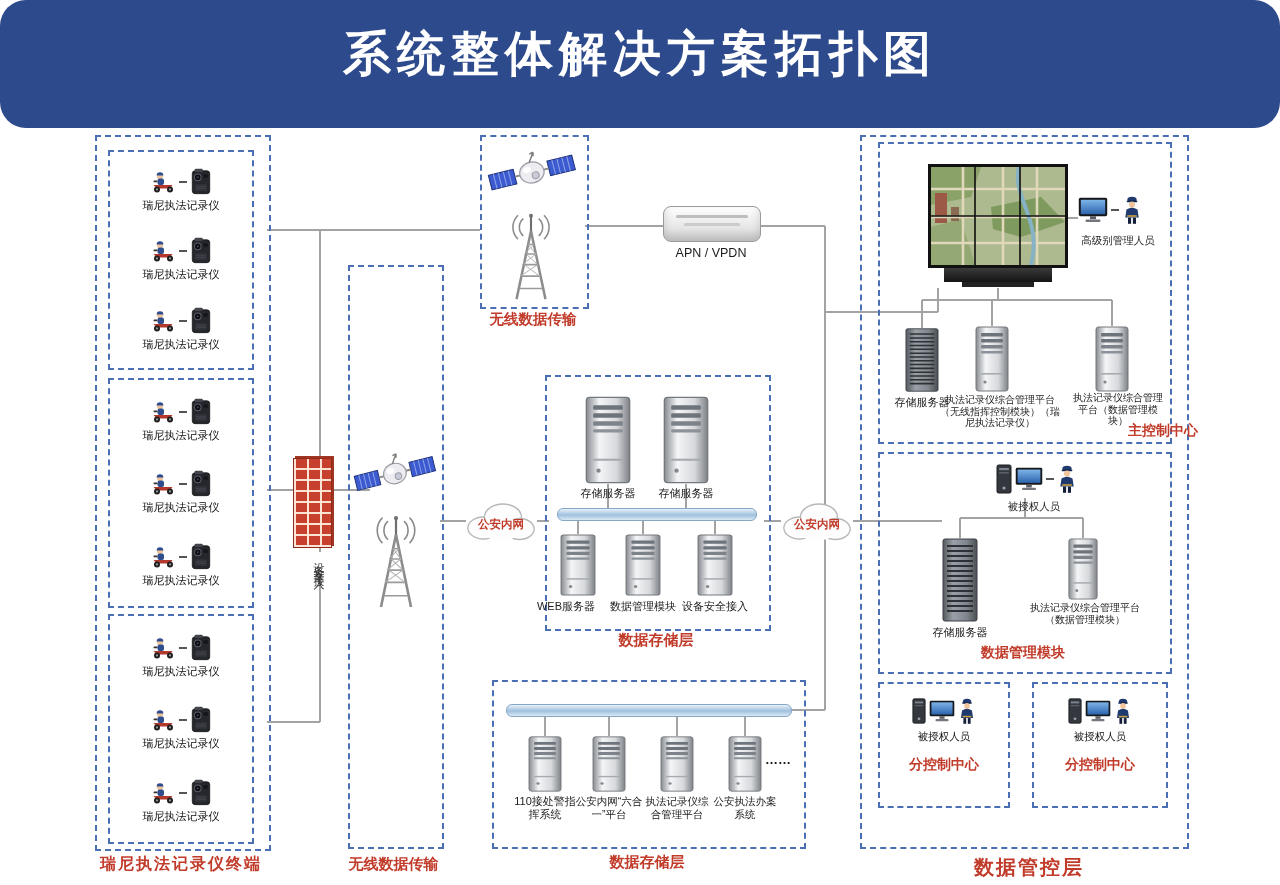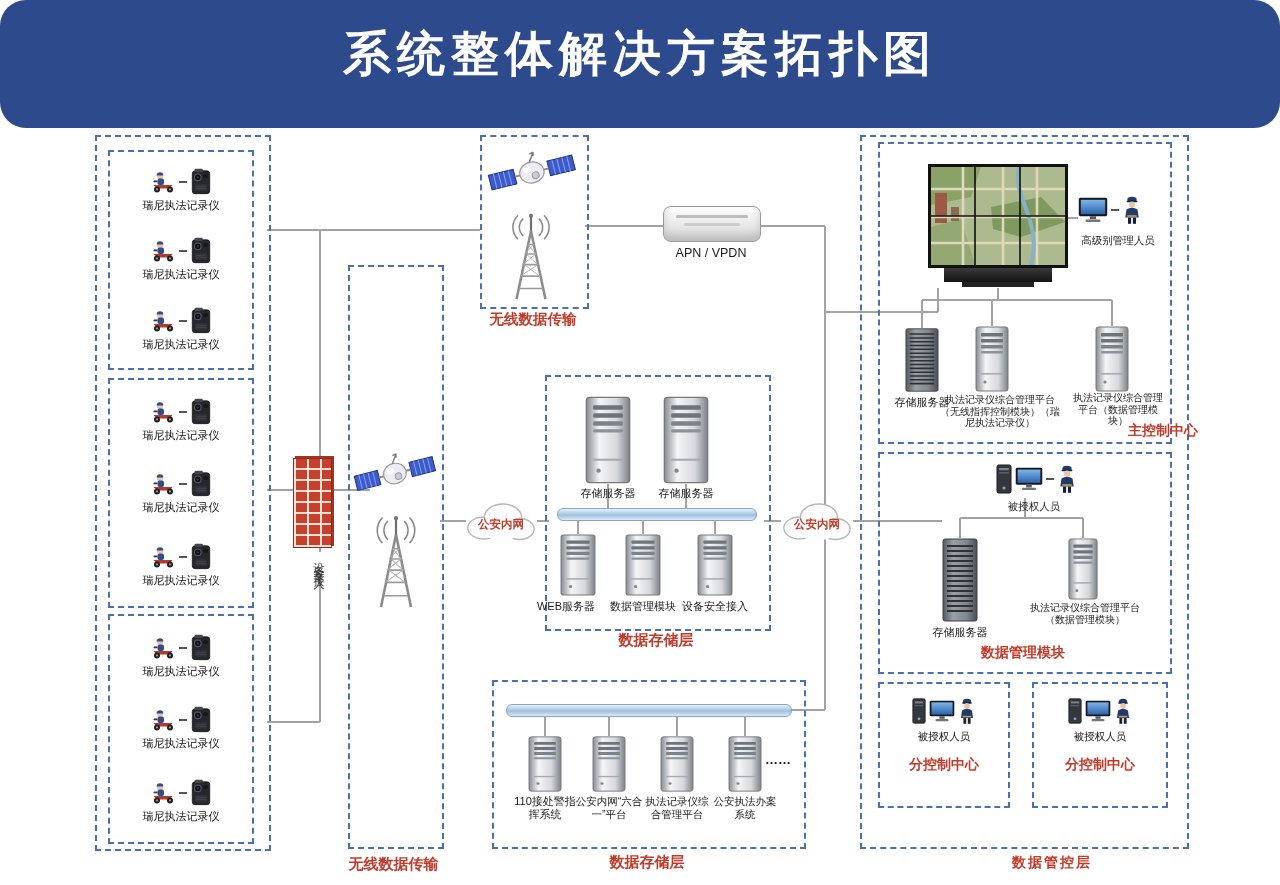--- a/index.html
+++ b/index.html
@@ -298,20 +298,21 @@
           </svg>
         <span class="cam-dash"></span>
         <svg width="22" height="28">
             <use href="#sym-cam"></use>
           </svg>
       </div>
       <div class="cam-label">瑞尼执法记录仪</div>
     </div>
   </div>
 
+  <div class="red-label" style="left:61px;top:854px;width:240px;font-size:16px;letter-spacing:2px;">瑞尼执法记录仪终端</div>
 
   <div class="firewall" style="left:293px;top:458px;width:37px;height:88px;"></div>
   <div class="v-label" style="left:311px;top:552px;">设备安全接入</div>
 
   <div class="dashed-box" style="left:348px;top:265px;width:92px;height:580px;"></div>
   <svg class="icon" style="left:352px;top:440px;" width="86" height="68">
       <use href="#sym-sat"></use>
     </svg>
   <svg class="icon" style="left:368px;top:512px;" width="56" height="98">
       <use href="#sym-tower"></use>
@@ -385,21 +386,21 @@
     </svg>
   <div class="small-label" style="left:642px;top:795px;width:70px;font-size:10.5px;">执法记录仪综合管理平台</div>
   <svg class="icon" style="left:728px;top:736px;" width="34" height="56">
       <use href="#sym-server"></use>
     </svg>
   <div class="small-label" style="left:710px;top:795px;width:70px;font-size:10.5px;">公安执法办案系统</div>
   <div class="small-label" style="left:763px;top:752px;width:30px;font-size:13px;font-weight:bold;">……</div>
   <div class="red-label" style="left:567px;top:853px;width:160px;font-size:15px;">数据存储层</div>
 
   <div class="dashed-box" style="left:860px;top:135px;width:325px;height:710px;"></div>
-  <div class="red-label" style="left:972px;top:854px;width:160px;font-size:14px;letter-spacing:2px;">数据管控层</div>
+  <div class="red-label" style="left:949px;top:854px;width:160px;font-size:20px;letter-spacing:2px;">数据管控层</div>
 
   <div class="dashed-box" style="left:878px;top:142px;width:290px;height:298px;"></div>
   <div class="vwall" style="left:928px;top:164px;width:134px;height:98px;">
     <svg width="134" height="98">
         <use href="#sym-map"></use>
       </svg>
   </div>
   <div class="stand" style="left:944px;top:268px;width:108px;height:14px;"></div>
   <div class="foot" style="left:962px;top:282px;width:72px;height:5px;"></div>
   <div class="figure-row" style="left:1078px;top:196px;">

